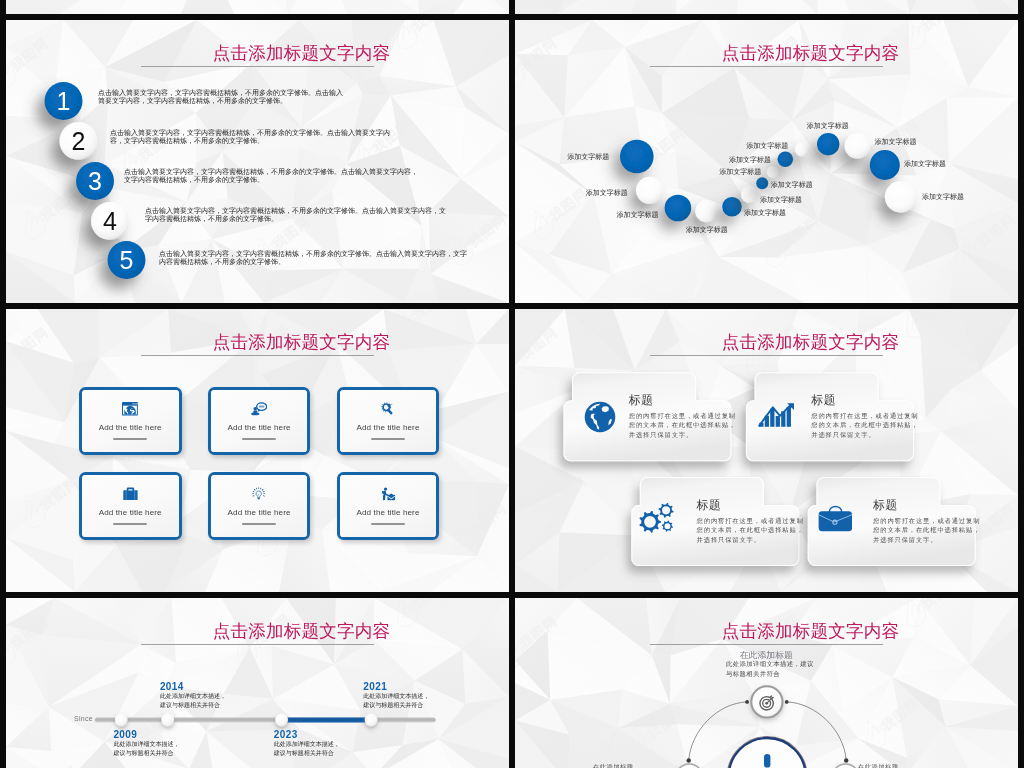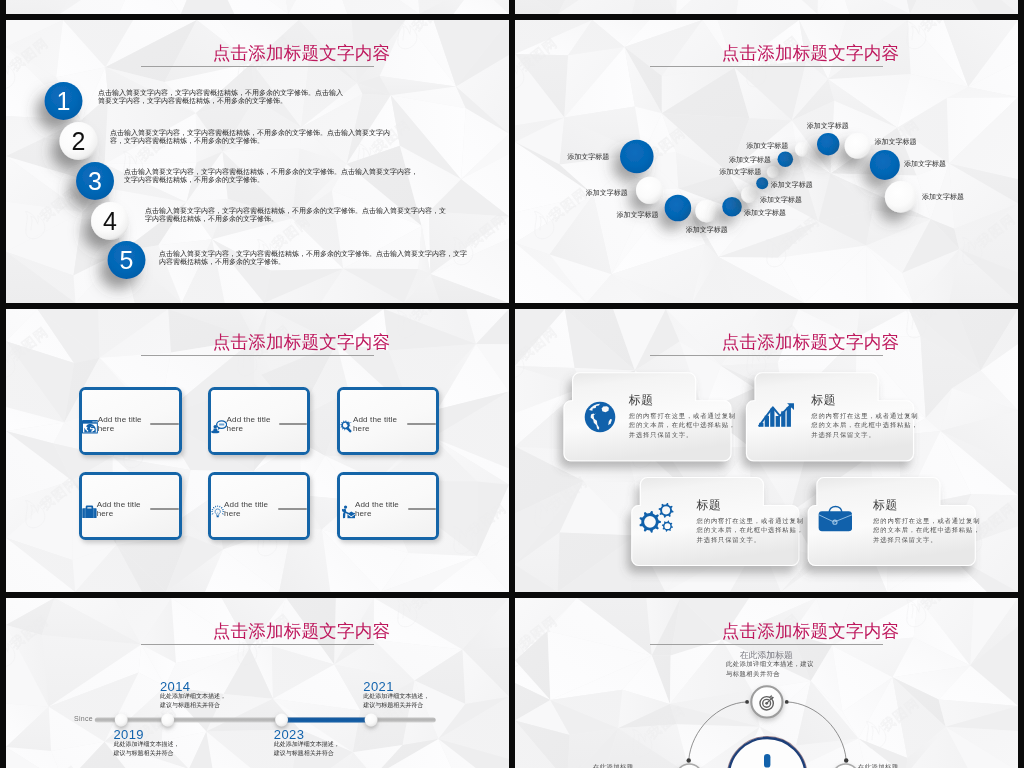--- a/index.html
+++ b/index.html
@@ -26,37 +26,37 @@
 
 .s1txt{position:absolute;z-index:4;font-size:7px;line-height:8.4px;color:#1d1d1d;
    letter-spacing:0px;white-space:nowrap;}
 
 
 .s2lab{position:absolute;z-index:4;font-size:7px;line-height:10px;color:#2b2b2b;white-space:nowrap;}
 
 
 .s3card{position:absolute;z-index:4;border:3.6px solid #1565a8;border-radius:6.5px;
    background:#fbfbfb;box-sizing:border-box;box-shadow:2px 3px 4px rgba(90,90,90,.28);}
-.s3inner{position:absolute;inset:0;display:flex;flex-direction:row;align-items:center;
+.s3inner{position:absolute;inset:0;display:flex;flex-direction:column;align-items:center;
    border-radius:3.5px;background:linear-gradient(155deg,#fdfdfd 0%,#f9f9f9 55%,#f1f1f1 100%);}
 .s3ic{margin-top:12.6px;height:13.4px;display:flex;align-items:center;justify-content:center;}
 .s3ic svg{height:13.4px;width:auto;display:block;}
 .s3lab{margin-top:7px;font-size:8.1px;line-height:9px;color:#434343;letter-spacing:.1px;}
 .s3rule{margin-top:6px;width:34px;height:2px;background:#939393;border-radius:1px;}
 
 
 .s4ic{position:absolute;z-index:5;}
 .s4ic svg{width:100%;height:100%;display:block;}
 .s4hd{position:absolute;z-index:5;font-size:12px;line-height:12px;color:#3a3a3a;letter-spacing:.1px;}
 .s4bd{position:absolute;z-index:5;font-size:6.3px;letter-spacing:0.85px;line-height:9.5px;color:#4d4d4d;white-space:nowrap;}
 
 
 .s5since{position:absolute;z-index:4;left:68px;top:117px;font-size:7px;color:#777;letter-spacing:.3px;}
 .s5ev{position:absolute;z-index:4;white-space:nowrap;}
-.s5yr{font-size:13px;font-weight:normal;color:#1263ad;letter-spacing:.4px;line-height:11px;}
+.s5yr{font-size:10px;font-weight:bold;color:#1263ad;letter-spacing:.4px;line-height:11px;}
 .s5tx{font-size:6px;line-height:8.6px;color:#2a2a2a;}
 
 
 .s6ic{position:absolute;z-index:5;left:243.6px;top:96.4px;width:17px;height:17px;}
 .s6ic svg{width:17px;height:17px;display:block;}
 .s6sub{position:absolute;z-index:5;left:224.7px;top:51.0px;
    font-size:8.9px;color:#7a7a82;letter-spacing:0px;white-space:nowrap;}
 .s6d{position:absolute;z-index:5;left:211px;top:61.3px;font-size:6.4px;letter-spacing:0.35px;
    line-height:9.2px;color:#4a4a4a;white-space:nowrap;}
 .s6bl{position:absolute;z-index:5;left:78px;top:165px;font-size:6.4px;letter-spacing:0.35px;color:#4a4a4a;white-space:nowrap;}
@@ -1633,21 +1633,21 @@
           <rect x="88.8" y="119.5" width="340.9" height="5.0" rx="2.5" fill="url(#s5t)"></rect>
           <rect x="275.6" y="119.5" width="89.5" height="5.0" rx="0" fill="url(#s5b)"></rect>
           <circle cx="115.2" cy="122.0" r="6.4" fill="url(#s5c)" filter="url(#s5sh)"></circle>
           <circle cx="161.7" cy="122.0" r="6.4" fill="url(#s5c)" filter="url(#s5sh)"></circle>
           <circle cx="275.6" cy="122.0" r="6.4" fill="url(#s5c)" filter="url(#s5sh)"></circle>
           <circle cx="365.1" cy="122.0" r="6.4" fill="url(#s5c)" filter="url(#s5sh)"></circle>
         </svg>
       </div>
       <div class="s5since">Since</div>
       <div class="s5ev" style="left:107.4px;top:131.0px">
-        <div class="s5yr">2019</div>
+        <div class="s5yr">2009</div>
         <div class="s5tx">此处添加详细文本描述，</div>
         <div class="s5tx">建议与标题相关并符合</div>
       </div>
       <div class="s5ev" style="left:153.9px;top:83.0px">
         <div class="s5yr">2014</div>
         <div class="s5tx">此处添加详细文本描述，</div>
         <div class="s5tx">建议与标题相关并符合</div>
       </div>
       <div class="s5ev" style="left:267.8px;top:131.0px">
         <div class="s5yr">2023</div>

